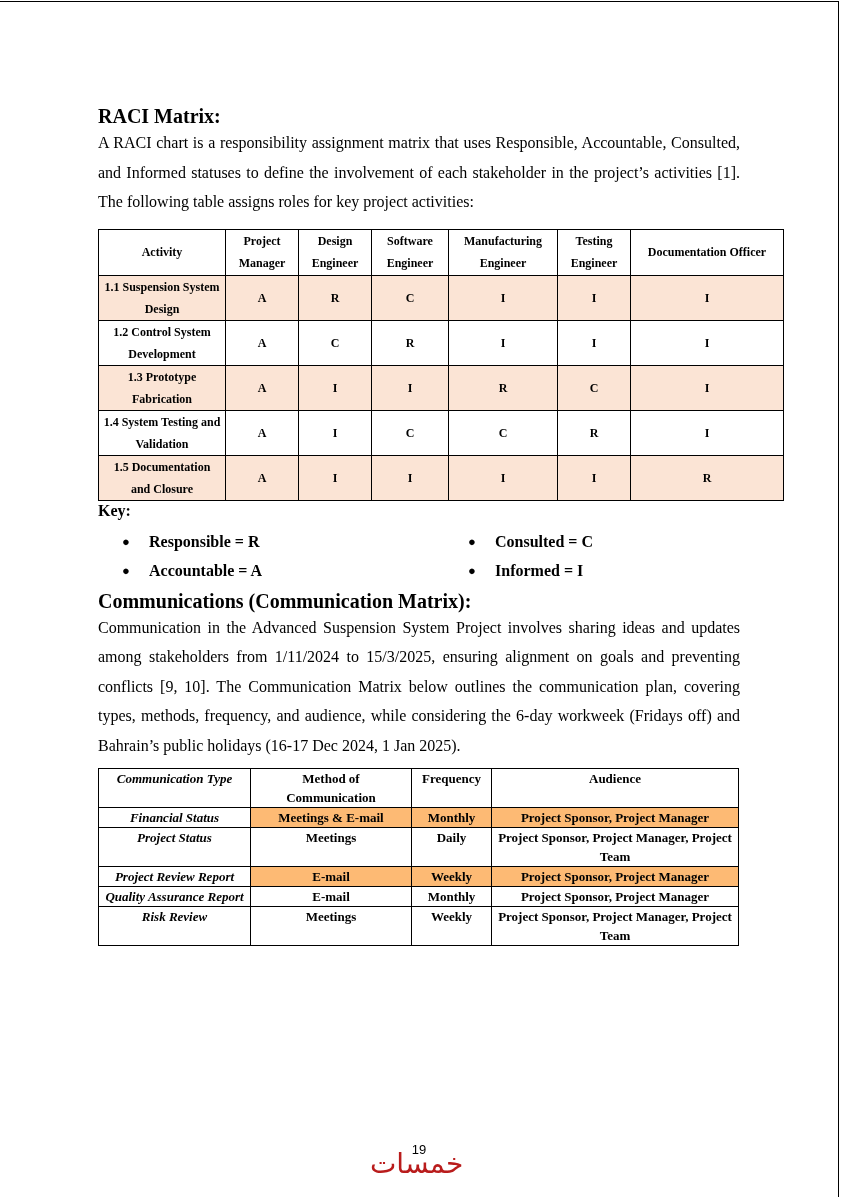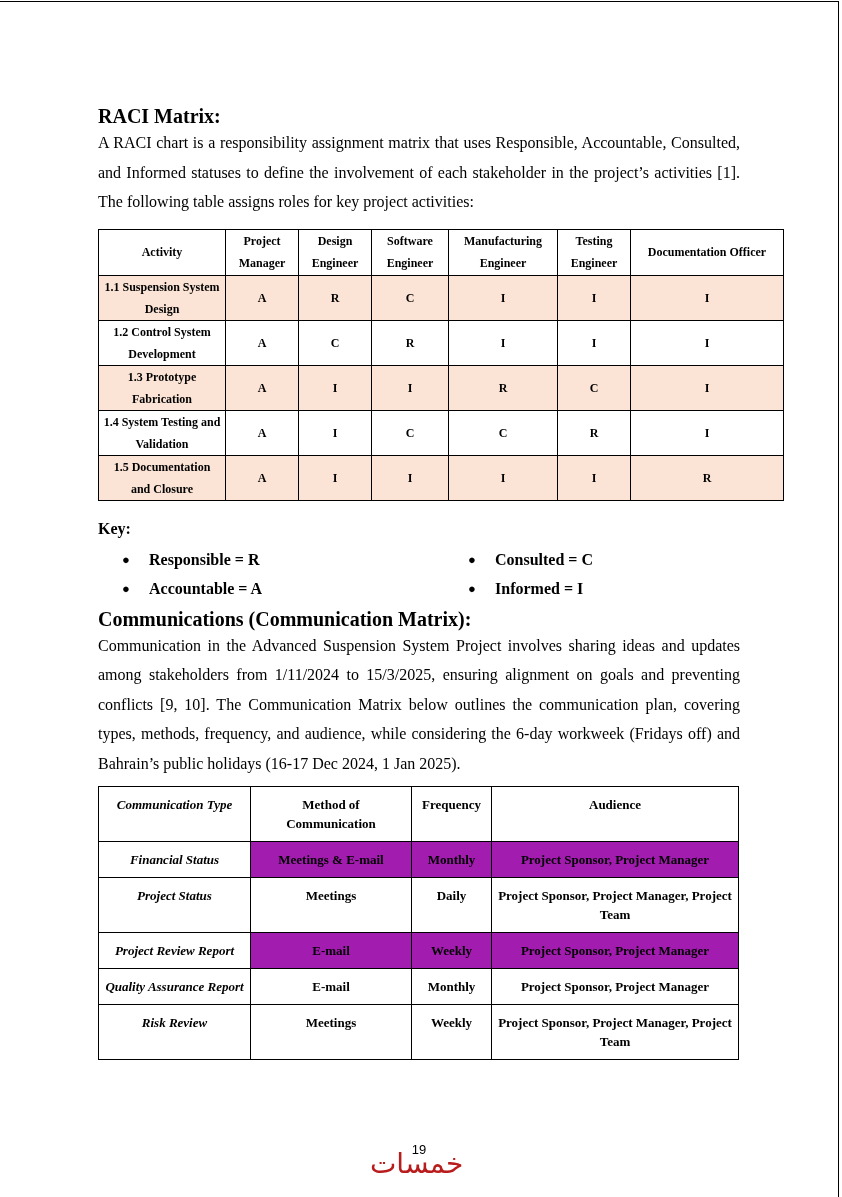--- a/index.html
+++ b/index.html
@@ -7,29 +7,29 @@
   .page-border { position: absolute; left: 0; top: 1px; width: 839px; height: 1196px; border-top: 1.5px solid #000; border-right: 1.5px solid #000; box-sizing: border-box; }
   .content { position: absolute; left: 98px; top: 104px; width: 642px; }
   h2 { font-family: "Liberation Serif", serif; font-weight: bold; font-size: 20px; margin: 0; line-height: 24px; }
   p.body { font-size: 16px; line-height: 29.5px; text-align: justify; margin: 0; text-align-last: left; }
   table { border-collapse: collapse; width: 100%; }
   table.raci { margin-top: 12px; width: 686px; }
   table.raci td, table.raci th { border: 1px solid #000; font-size: 12px; font-weight: bold; text-align: center; line-height: 22px; padding: 0 4px; vertical-align: middle; }
   table.raci th { height: 45px; }
   table.raci td { height: 44px; }
   table.raci tr.shade td { background: #FBE4D5; }
-  .key-title { font-weight: bold; font-size: 16px; margin-top: 18px; line-height: 20px; }
+  .key-title { font-weight: bold; font-size: 16px; line-height: 20px; }
   .key-list { display: grid; grid-template-columns: 346px 300px; margin-top: 6px; }
   .key-item { font-weight: bold; font-size: 16px; line-height: 29px; position: relative; padding-left: 51px; }
   .key-item .bullet { position: absolute; left: 24px; top: 0; font-size: 13px; }
   table.comm { margin-top: 8px; width: 641px; }
-  table.comm td, table.comm th { border: 1px solid #000; font-size: 13px; font-weight: bold; text-align: center; line-height: 19px; padding: 8px 6px; vertical-align: top; }
+  table.comm td, table.comm th { border: 1px solid #000; font-size: 13px; font-weight: bold; text-align: center; line-height: 19px; padding: 0 6px; vertical-align: top; }
   table.comm th { height: 38px; }
   table.comm td.type, table.comm th.type { font-style: italic; }
-  table.comm tr.shade td.sh { background: #a21caf; text-align: center; }
+  table.comm tr.shade td.sh { background: #fdba74; text-align: center; }
   .page-number { position: absolute; left: 0; width: 838px; top: 1142px; text-align: center; font-family: "Liberation Sans", sans-serif; font-size: 13px; }
   .watermark { position: absolute; left: 370px; top: 1147px; font-family: "DejaVu Sans", sans-serif; font-size: 28px; color: #b91c1c; letter-spacing: 1px; }
 </style>
 </head>
 <body>
 
 <div class="page-border"></div>
 
 <div class="content">
   <h2>RACI Matrix:</h2>

